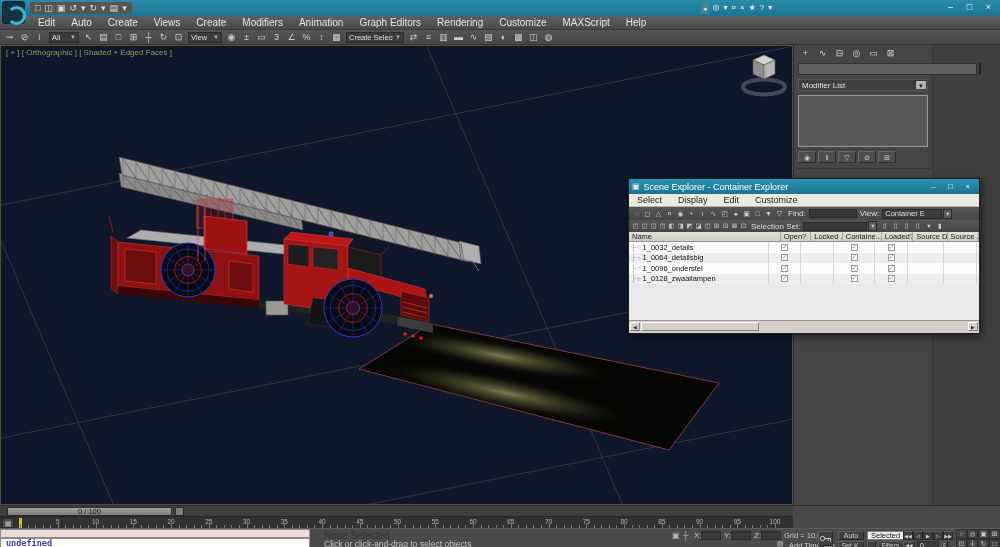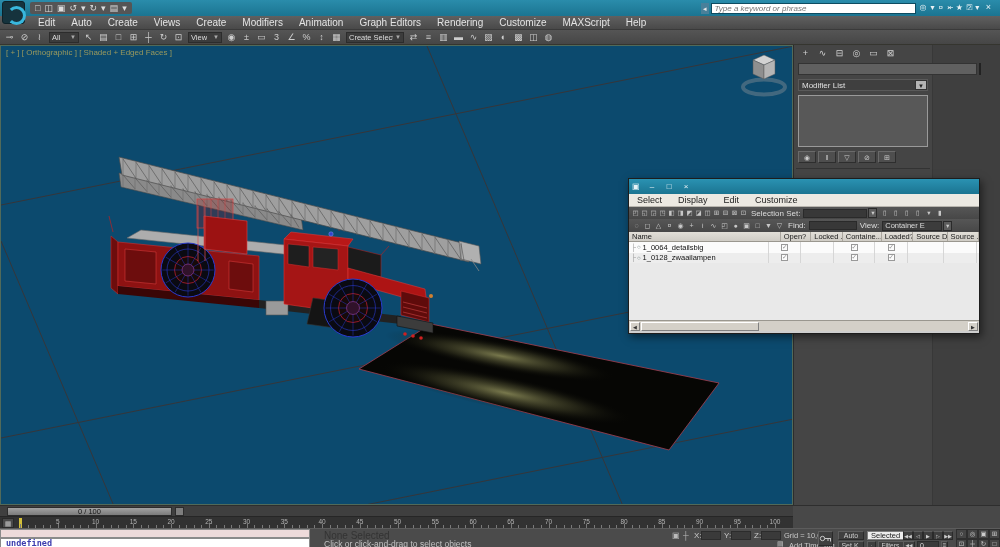--- a/index.html
+++ b/index.html
@@ -18,21 +18,21 @@
   #window-controls span, .se-ctrl{width:19px;height:13px;text-align:center;font-size:9px;line-height:13px;color:#eaf4f8;}
   
   #menubar{position:absolute;left:0;top:16px;width:1000px;height:14px;background:linear-gradient(#606060,#494949);display:flex;align-items:center;padding-left:30px;border-bottom:1px solid #3a3a3a;}
   .menu-item{font-size:10px;color:#e4e4e4;padding:0 8px;line-height:14px;}
   
   #main-toolbar{position:absolute;left:0;top:30px;width:1000px;height:15px;background:linear-gradient(#555,#464646);display:flex;align-items:center;padding-left:2px;border-bottom:1px solid #35352f;}
   .tbtn{width:15px;height:13px;display:inline-flex;align-items:center;justify-content:center;font-size:9px;color:#cdcdcd;}
   .tselect{height:11px;background:#3c3c3c;border:1px solid #2c2c2c;color:#ddd;font-size:7.5px;display:inline-flex;align-items:center;justify-content:space-between;padding:0 2px;margin:0 2px;}
   .tselect .arr{font-size:6px;color:#aaa;margin-left:2px;}
   
-  #viewport{position:absolute;left:0;top:45px;width:793px;height:460px;background:#0c4a6e;border:1px solid rgba(150,138,70,.5);overflow:hidden;}
+  #viewport{position:absolute;left:0;top:45px;width:793px;height:460px;background:#0f172a;border:1px solid rgba(150,138,70,.5);overflow:hidden;}
   #viewport svg{position:absolute;left:0;top:0;}
   #viewport-label{position:absolute;left:5px;top:2px;font-size:8px;color:#99995e;z-index:3;}
   
   #command-panel{position:absolute;left:793px;top:45px;width:207px;height:460px;background:#454545;border-left:1px solid #2c2c2c;}
   #panel-dark{position:absolute;right:0;top:0;width:68px;height:100%;background:#3f3f3f;border-left:1px solid #383838;}
   #panel-tabs{position:absolute;left:4px;top:1px;display:flex;gap:2px;}
   .ptab{width:15px;height:13px;display:flex;align-items:center;justify-content:center;font-size:9px;color:#d2d2d2;}
   #name-row{position:absolute;left:4px;top:18px;width:130px;height:12px;display:flex;gap:2px;}
   #name-field{flex:1;background:#606060;border:1px solid #333;height:12px;}
   #color-swatch{width:13px;height:12px;border:1px solid #222;}
@@ -114,21 +114,20 @@
       <span class="qbtn">▣</span>
       <span class="qbtn">↺</span>
       <span class="qbtn">▾</span>
       <span class="qbtn">↻</span>
       <span class="qbtn">▾</span>
       <span class="qbtn">▤</span>
       <span class="qbtn">▾</span>
     </div>
   <div id="infocenter">
     <span id="ic-back">◂</span>
-    <input id="ic-search" placeholder="Type a keyword or phrase" style="">
     <span id="ic-icons" style="display:flex;">
         <span class="ic-icon">◎</span>
         <span class="ic-icon">▾</span>
         <span class="ic-icon">¤</span>
         <span class="ic-icon">×</span>
         <span class="ic-icon">★</span>
         <span class="ic-icon">?</span>
         <span class="ic-icon">▾</span>
       </span>
   </div>
@@ -433,32 +432,56 @@
       <span class="sbtn">▽</span>
       <span class="sbtn">⊘</span>
       <span class="sbtn">⊞</span>
     </div>
   <div id="panel-divider"></div>
 </div>
 
 <div id="scene-explorer">
   <div id="se-title">
     <span class="se-icon">▣</span>
+    <span class="se-text">Scene Explorer - Container Explorer</span>
     <span id="se-ctrls" style="display:flex;">
         <span class="se-ctrl">–</span>
         <span class="se-ctrl">□</span>
         <span class="se-ctrl">×</span>
       </span>
   </div>
   <div id="se-menus">
       <span class="se-menu-item">Select</span>
       <span class="se-menu-item">Display</span>
       <span class="se-menu-item">Edit</span>
       <span class="se-menu-item">Customize</span>
     </div>
+  <div id="se-tb1" class="se-tb">
+    <span id="se-tb1-icons" style="display:flex;">
+        <span class="se-ico">◌</span>
+        <span class="se-ico">◻</span>
+        <span class="se-ico">△</span>
+        <span class="se-ico">¤</span>
+        <span class="se-ico">◉</span>
+        <span class="se-ico">+</span>
+        <span class="se-ico">≀</span>
+        <span class="se-ico">∿</span>
+        <span class="se-ico">◰</span>
+        <span class="se-ico">●</span>
+        <span class="se-ico">▣</span>
+        <span class="se-ico">□</span>
+        <span class="se-ico">▼</span>
+        <span class="se-ico">▽</span>
+      </span>
+    <span class="se-label">Find:</span>
+    <input class="se-input" style="width: 48px;" value="">
+    <span class="se-label">View:</span>
+    <span class="se-select" style="width:60px;">Container E</span>
+    <span class="se-arrowbtn">▼</span>
+  </div>
   <div id="se-tb2" class="se-tb">
     <span id="se-tb2-icons" style="display:flex;">
         <span class="se-ico2">◰</span>
         <span class="se-ico2">◱</span>
         <span class="se-ico2">◲</span>
         <span class="se-ico2">◳</span>
         <span class="se-ico2">◧</span>
         <span class="se-ico2">◨</span>
         <span class="se-ico2">◩</span>
         <span class="se-ico2">◪</span>
@@ -473,58 +496,85 @@
     <span class="se-arrowbtn">▼</span>
     <span id="se-right2" style="display:flex;margin-left:3px;gap:2px;">
         <span class="se-ico2">▯</span>
         <span class="se-ico2">▯</span>
         <span class="se-ico2">▯</span>
         <span class="se-ico2">▯</span>
         <span class="se-ico2">▾</span>
         <span class="se-ico2">▮</span>
       </span>
   </div>
-  <div id="se-tb1" class="se-tb">
-    <span id="se-tb1-icons" style="display:flex;">
-        <span class="se-ico">◌</span>
-        <span class="se-ico">◻</span>
-        <span class="se-ico">△</span>
-        <span class="se-ico">¤</span>
-        <span class="se-ico">◉</span>
-        <span class="se-ico">+</span>
-        <span class="se-ico">≀</span>
-        <span class="se-ico">∿</span>
-        <span class="se-ico">◰</span>
-        <span class="se-ico">●</span>
-        <span class="se-ico">▣</span>
-        <span class="se-ico">□</span>
-        <span class="se-ico">▼</span>
-        <span class="se-ico">▽</span>
-      </span>
-    <span class="se-label">Find:</span>
-    <input class="se-input" style="width: 48px;" value="">
-    <span class="se-label">View:</span>
-    <span class="se-select" style="width:60px;">Container E</span>
-    <span class="se-arrowbtn">▼</span>
-  </div>
   <div id="se-header">
       <span class="hcell" style="width: 160px;">Name</span>
       <span class="hcell" style="width: 32px;">Open?</span>
       <span class="hcell" style="width: 33px;">Locked ...</span>
       <span class="hcell" style="width: 41px;">Containe...</span>
       <span class="hcell" style="width: 33px;">Loaded?</span>
       <span class="hcell" style="width: 36px;">Source D...</span>
       <span class="hcell" style="width: 33px;">Source ...</span>
     </div>
   <div id="se-body">
       <div class="se-row">
         <div class="rcell namec" style="width: 140px;">
           <span class="tree-glyph">├</span>
           <span class="row-icon">○</span>
+          <span class="row-label">1_0032_details</span>
+        </div>
+        <div class="rcell" style="width: 32px;">
+          <span class="cb">
+            <span class="ck">✓</span>
+          </span>
+        </div>
+        <div class="rcell" style="width: 33px;"></div>
+        <div class="rcell" style="width: 41px;">
+          <span class="cb">
+            <span class="ck">✓</span>
+          </span>
+        </div>
+        <div class="rcell" style="width: 33px;">
+          <span class="cb">
+            <span class="ck">✓</span>
+          </span>
+        </div>
+        <div class="rcell" style="width: 36px;"></div>
+        <div class="rcell" style="width: 33px;"></div>
+      </div>
+      <div class="se-row">
+        <div class="rcell namec" style="width: 140px;">
+          <span class="tree-glyph">├</span>
+          <span class="row-icon">○</span>
           <span class="row-label">1_0064_detailsbig</span>
+        </div>
+        <div class="rcell" style="width: 32px;">
+          <span class="cb">
+            <span class="ck">✓</span>
+          </span>
+        </div>
+        <div class="rcell" style="width: 33px;"></div>
+        <div class="rcell" style="width: 41px;">
+          <span class="cb">
+            <span class="ck">✓</span>
+          </span>
+        </div>
+        <div class="rcell" style="width: 33px;">
+          <span class="cb">
+            <span class="ck">✓</span>
+          </span>
+        </div>
+        <div class="rcell" style="width: 36px;"></div>
+        <div class="rcell" style="width: 33px;"></div>
+      </div>
+      <div class="se-row">
+        <div class="rcell namec" style="width: 140px;">
+          <span class="tree-glyph">├</span>
+          <span class="row-icon">○</span>
+          <span class="row-label">1_0096_onderstel</span>
         </div>
         <div class="rcell" style="width: 32px;">
           <span class="cb">
             <span class="ck">✓</span>
           </span>
         </div>
         <div class="rcell" style="width: 33px;"></div>
         <div class="rcell" style="width: 41px;">
           <span class="cb">
             <span class="ck">✓</span>

